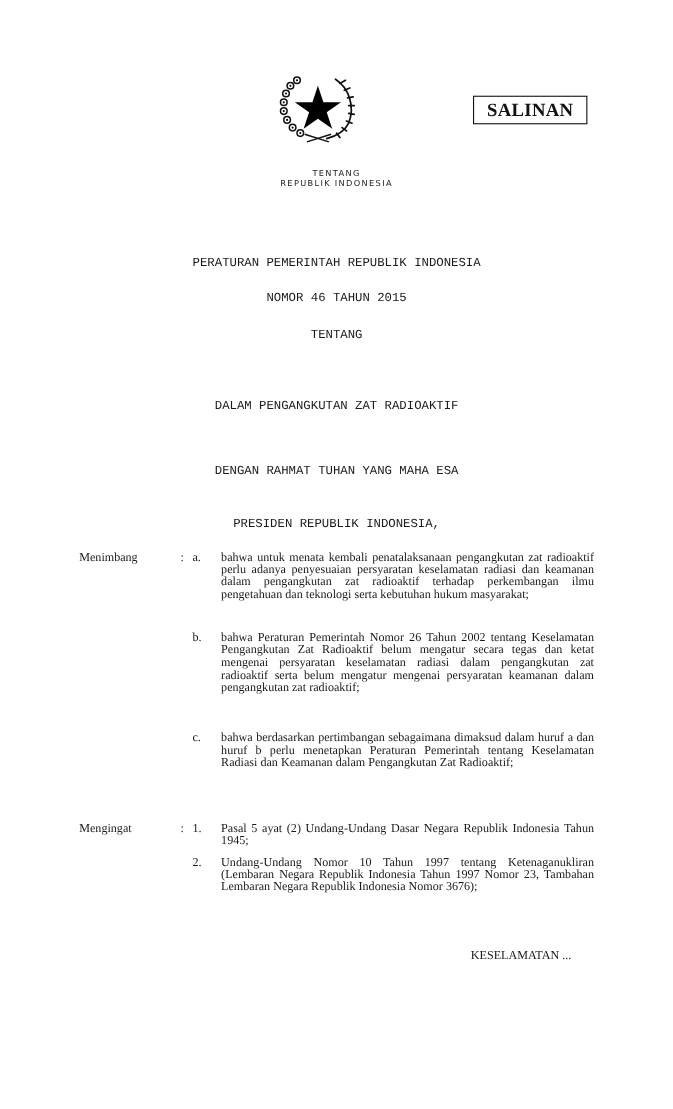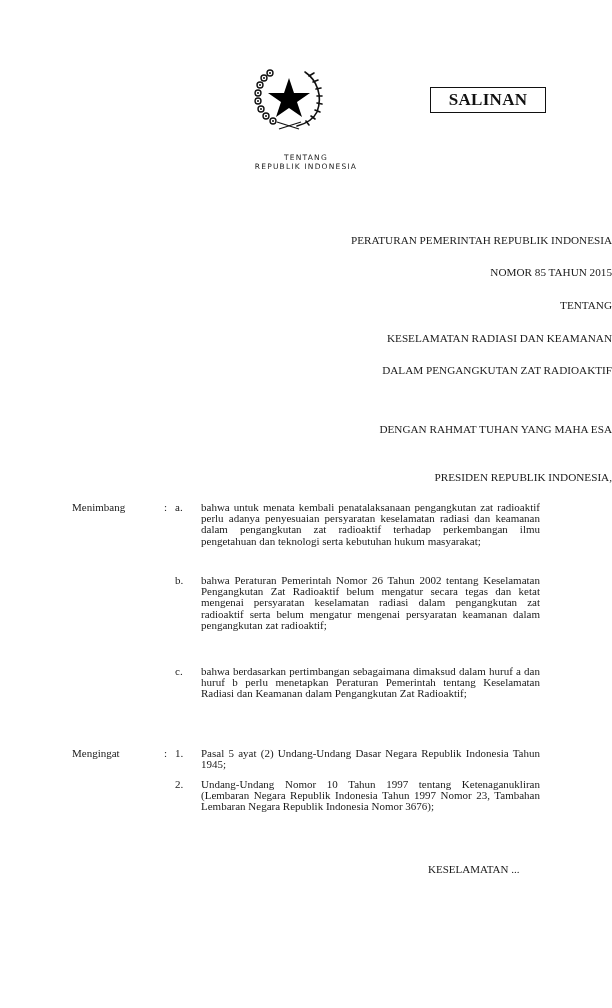--- a/index.html
+++ b/index.html
@@ -7,27 +7,27 @@
          font-family: "DejaVu Serif", "Liberation Serif", serif; color: #1a1a1a; }
   .page { position: absolute; left: 0; top: 0; width: 612px; height: 1008px; background: #fff; }
 
   .emblem { position: absolute; left: 253px; top: 66px; width: 72px; height: 64px; }
   .emblem-caption { position: absolute; left: 180px; width: 252px; text-align: center;
                     font-family: "DejaVu Sans", "Liberation Sans", sans-serif;
                     font-size: 7.5px; letter-spacing: 1.2px; color: #222; }
   .cap1 { top: 153px; }
   .cap2 { top: 162px; }
 
-  .salinan { position: absolute; left: 430px; top: 87px; width: 116px; height: 26px;
+  .salinan { position: absolute; left: 430px; top: 87px; width: 104px; height: 26px;
              border: 1.5px solid #111; box-sizing: border-box;
              font-family: "Liberation Serif", "DejaVu Serif", serif; font-weight: bold;
              font-size: 17px; text-align: center; line-height: 24px; color: #111; letter-spacing: 0.3px; }
 
-  .center-line { position: absolute; left: 0; width: 612px; text-align: right;
-                 font-family: Liberation Serif, serif; font-size: 11.2px; color: #1a1a1a; }
+  .center-line { position: absolute; left: 0; width: 612px; text-align: center;
+                 font-family: Liberation Mono, monospace; font-size: 11.2px; color: #1a1a1a; }
 
   .section-label { position: absolute; left: 72px; font-family: Liberation Serif, serif;
                    font-size: 11px; line-height: 11px; text-align: center; }
   .colon { position: absolute; left: 164px; font-family: "Liberation Serif", "DejaVu Serif", serif; font-size: 11px; line-height: 11px; }
 
   .item { position: absolute; left: 175px; width: 365px;
           font-family: "Liberation Serif", "DejaVu Serif", serif; font-size: 11px; line-height: 11.2px; }
   .item .marker { position: absolute; left: 0; top: 0; width: 20px; }
   .item .text { margin-left: 26px; text-align: justify; text-align-last: left; }
 
@@ -81,23 +81,22 @@
 
     <polygon fill="#000" points="36,12 41,27 57,27 44,36 49,51 36,42 23,51 28,36 15,27 31,27"></polygon>
   </svg>
 
   <div class="emblem-caption cap1">TENTANG</div>
   <div class="emblem-caption cap2">REPUBLIK INDONESIA</div>
 
   <div class="salinan">SALINAN</div>
 
   <div class="center-line" style="top:234px">PERATURAN PEMERINTAH REPUBLIK INDONESIA</div>
-  <div class="center-line" style="top:266px">NOMOR 85 TAHUN 2015</div>
+  <div class="center-line" style="top:266px">NOMOR 46 TAHUN 2015</div>
   <div class="center-line" style="top:299px">TENTANG</div>
-  <div class="center-line" style="top:332px">KESELAMATAN RADIASI DAN KEAMANAN</div>
   <div class="center-line" style="top:423px">DENGAN RAHMAT TUHAN YANG MAHA ESA</div>
 
   <div class="center-line" style="top:364px">DALAM PENGANGKUTAN ZAT RADIOAKTIF</div>
   <div class="center-line" style="top:471px">PRESIDEN REPUBLIK INDONESIA,</div>
 
   <div class="section-label" style="top:502px">Menimbang</div>
   <div class="colon" style="top:502px">:</div>
 
   <div class="item" style="top:502px">
     <span class="marker">a.</span>

